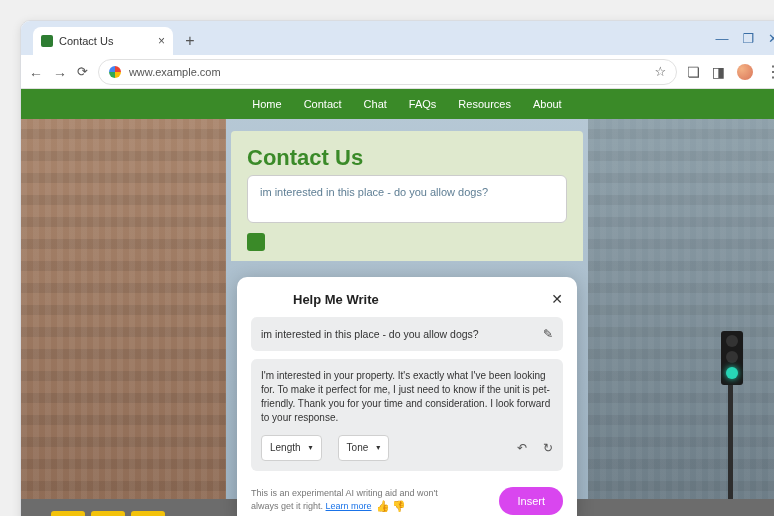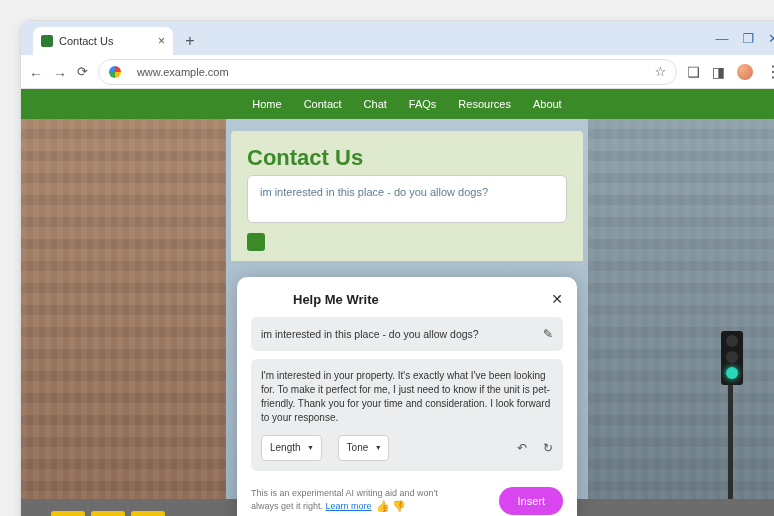--- a/index.html
+++ b/index.html
@@ -36,21 +36,21 @@
   .window-ctrl span { cursor: pointer; }
   
   .toolbar {
     height: 34px; background: #fff; display: flex; align-items: center;
     padding: 0 8px; gap: 10px; border-bottom: 1px solid #e0e0e0;
   }
   .toolbar .tbtn { color: #555; font-size: 14px; cursor: pointer; display: flex; align-items: center; }
   .toolbar .reload { font-size: 13px; }
   .addr {
     flex: 1; height: 26px; border: 1px solid #e0e0e0; border-radius: 14px;
-    display: flex; align-items: center; padding: 0 10px; gap: 16px;
+    display: flex; align-items: center; padding: 0 10px; gap: 8px;
     font-size: 11px; color: #555;
   }
   .addr .gicon {
     width: 12px; height: 12px; border-radius: 50%;
     background: conic-gradient(#ea4335 0 90deg,#fbbc05 90deg 180deg,#34a853 180deg 270deg,#4285f4 270deg 360deg);
   }
   .addr .star { margin-left: auto; color: #555; font-size: 13px; }
   .rtools { display: flex; gap: 12px; align-items: center; color: #555; font-size: 14px; padding-right: 4px; }
   .rtools .avatar {
     width: 16px; height: 16px; border-radius: 50%;

